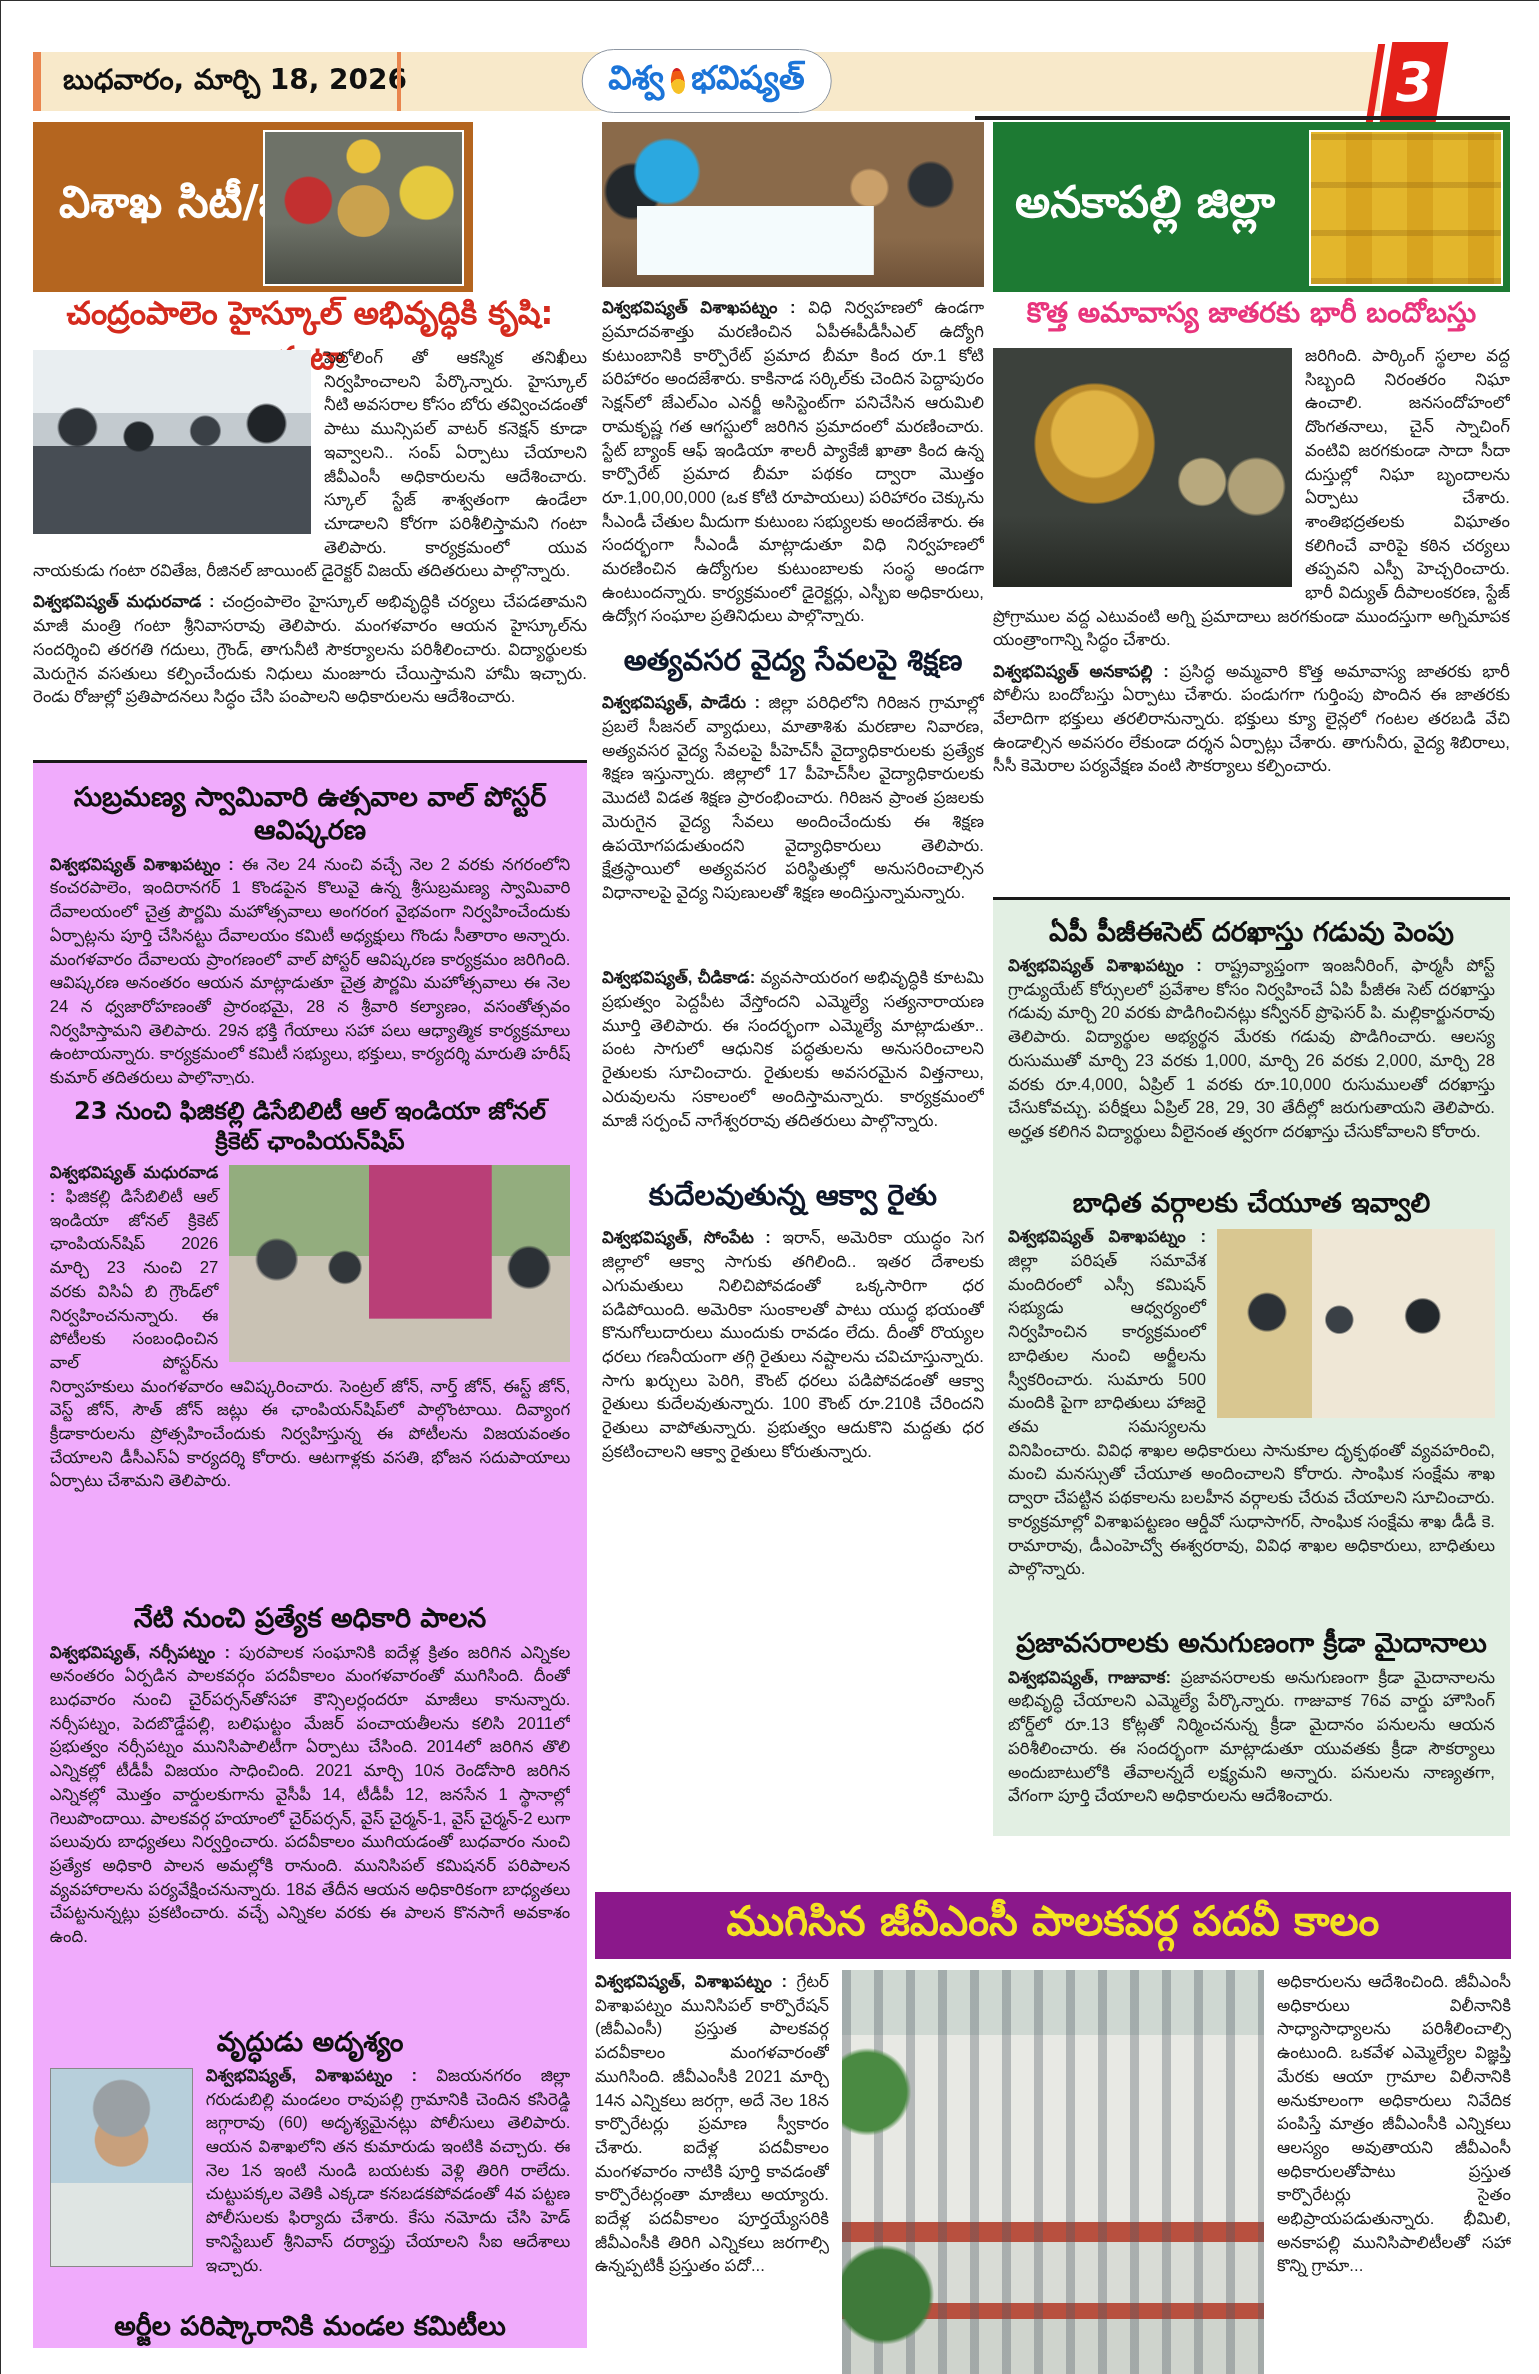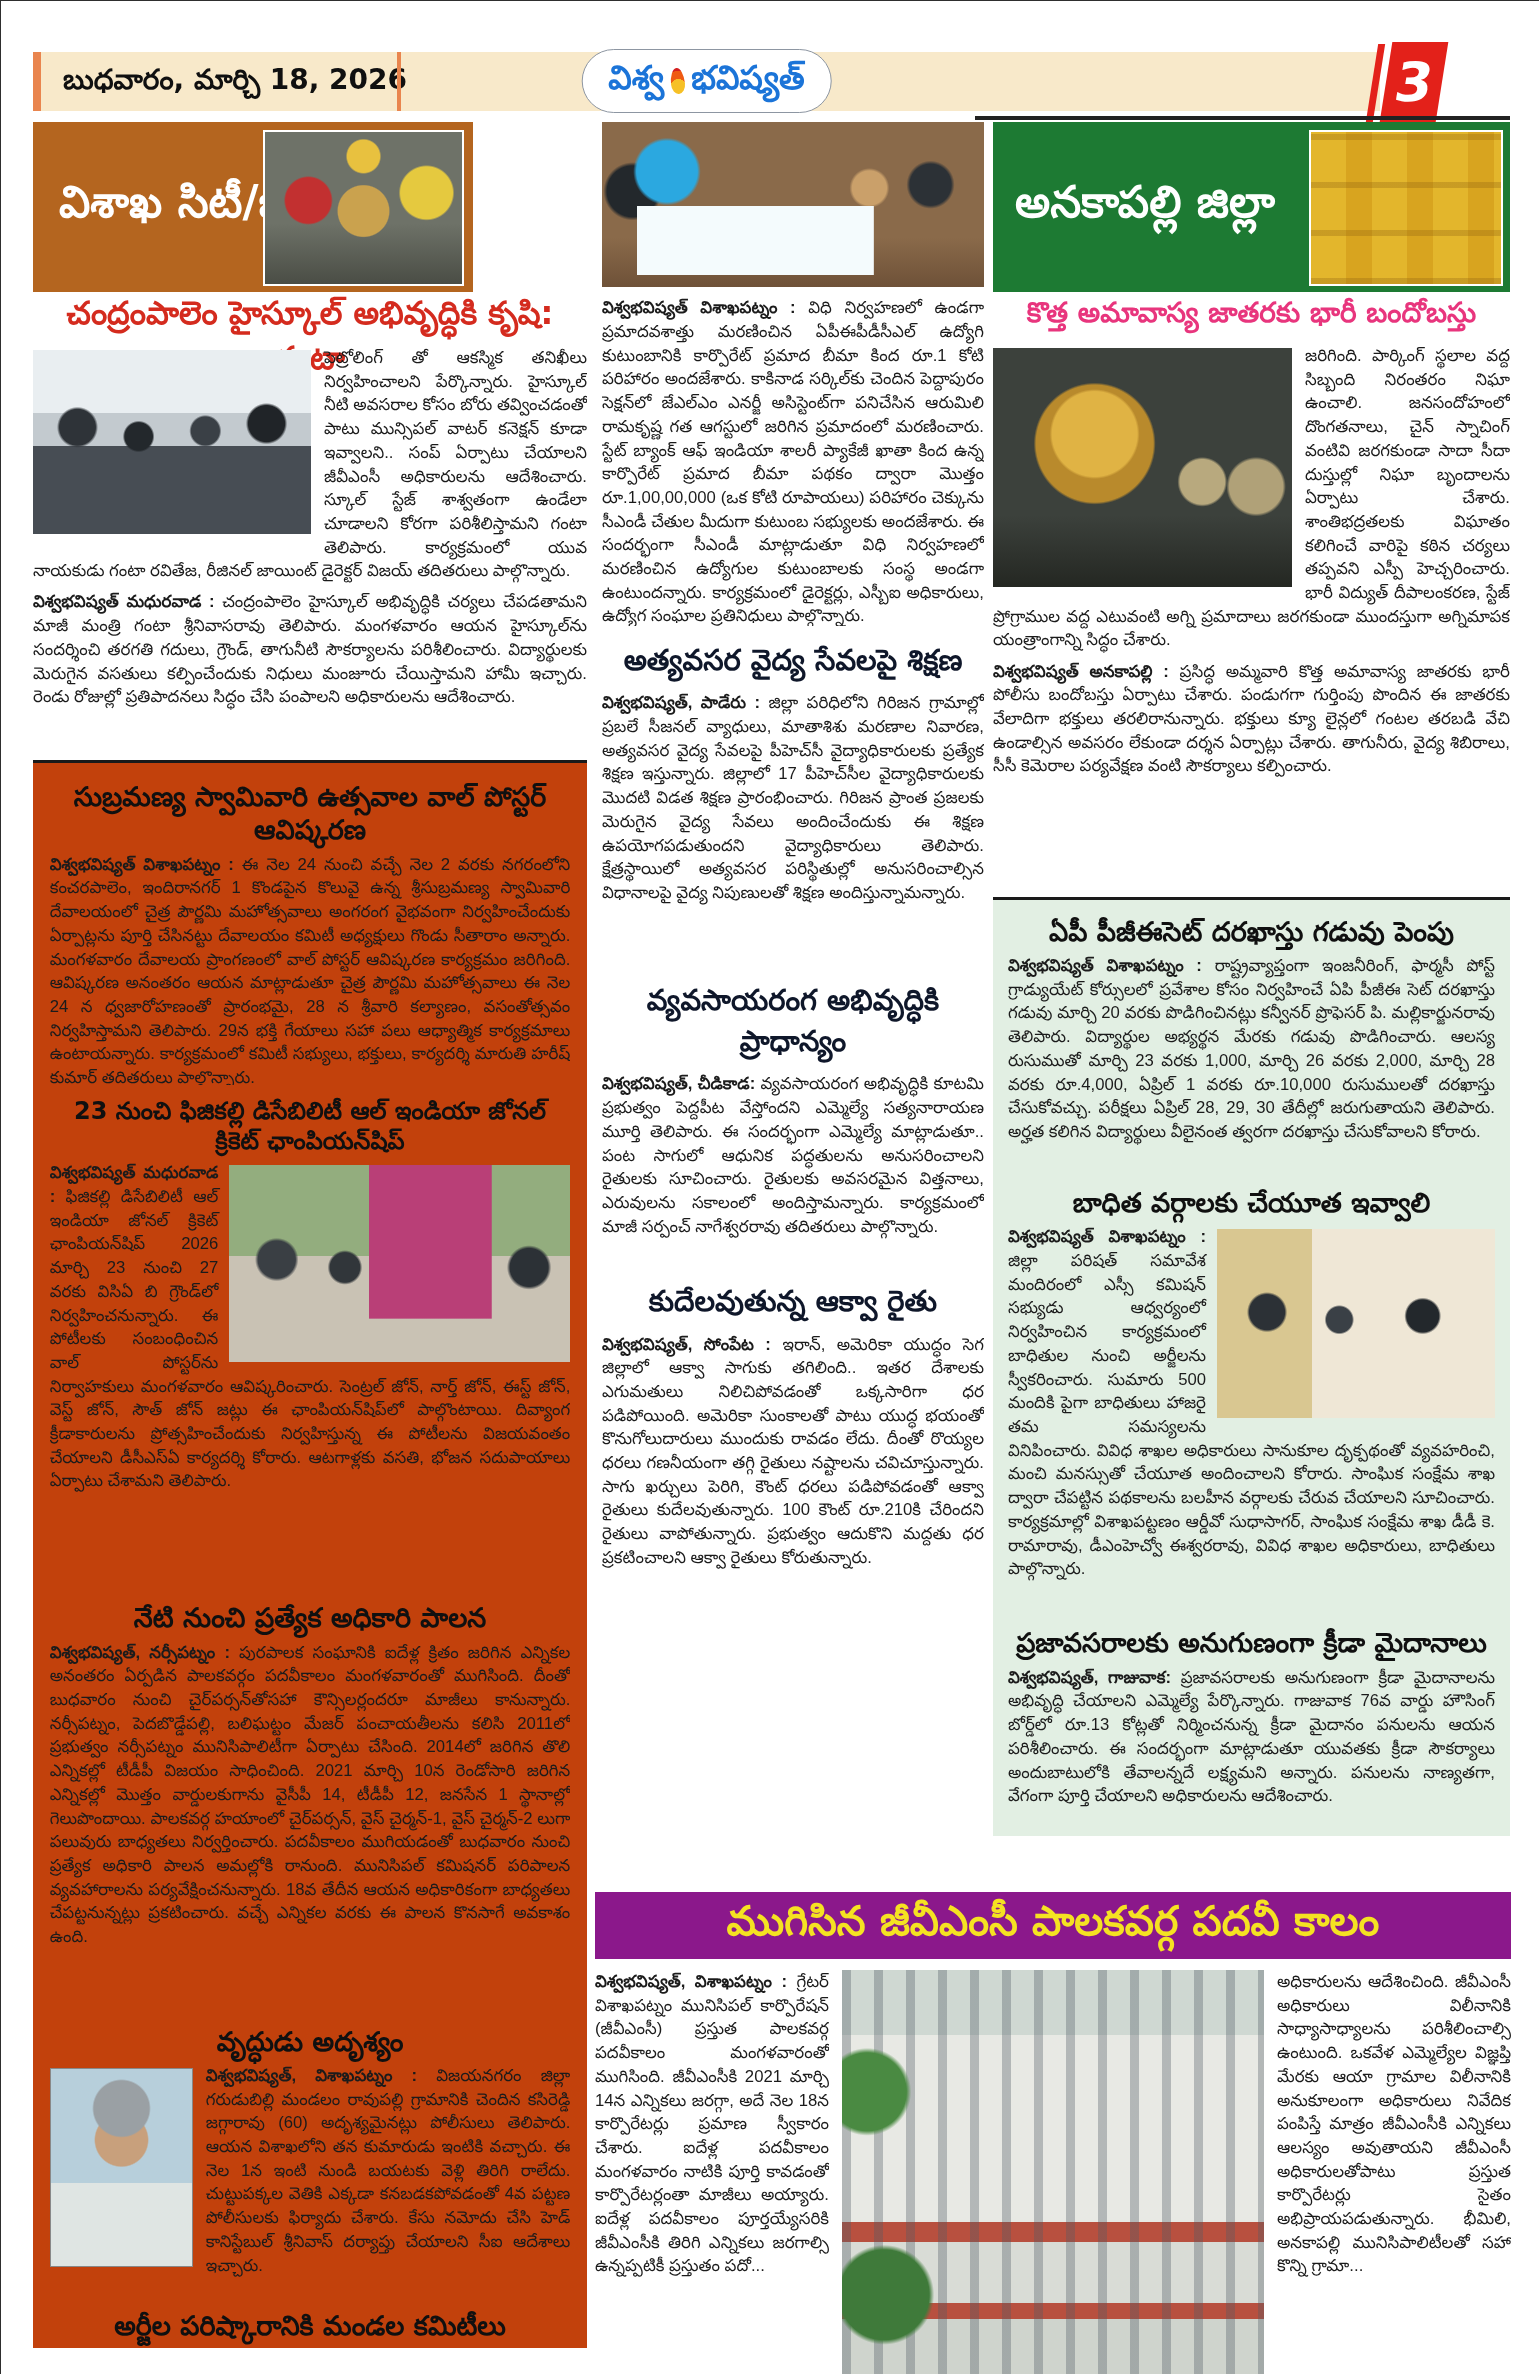--- a/index.html
+++ b/index.html
@@ -54,21 +54,21 @@
            font-weight:bold;font-family:"DejaVu Sans","Liberation Sans",sans-serif;}
   .lead-l{position:absolute;left:32px;top:345px;width:554px;height:406px;}
   .lead-l-photo{float:left;width:278px;height:184px;margin:3.7px 13px 7.4px 0;
       background:
         radial-gradient(circle at 16% 42%,#2e3338 0 7%,transparent 8%),
         radial-gradient(circle at 38% 47%,#23282c 0 7%,transparent 8%),
         radial-gradient(circle at 62% 44%,#3a4046 0 7%,transparent 8%),
         radial-gradient(circle at 84% 40%,#202428 0 7%,transparent 8%),
         linear-gradient(180deg,#e9eef1 0 34%,#c3cacf 34% 52%,#474d54 52% 100%);}
 
-  .peach{position:absolute;left:32px;top:759px;width:554px;height:1588px;background:#c2410c;
+  .peach{position:absolute;left:32px;top:759px;width:554px;height:1588px;background:#f0abfc;
          border-top:3.7px solid #1a1a1a;padding:5.6px 16.7px;box-sizing:border-box;}
   .cricket-photo{float:right;width:341px;height:197px;margin:3.7px 0 7.4px 11px;
       background:
         linear-gradient(180deg,#b93f77 0 100%) 64% 0/36% 78% no-repeat,
         radial-gradient(circle at 14% 48%,#3a3f44 0 6%,transparent 7%),
         radial-gradient(circle at 34% 52%,#31363a 0 6%,transparent 7%),
         radial-gradient(circle at 52% 50%,#3a4046 0 6%,transparent 7%),
         radial-gradient(circle at 88% 52%,#2c3136 0 6%,transparent 7%),
         linear-gradient(180deg,#93ad7e 0 46%,#c9c2b4 46% 100%);}
   .oldman-photo{float:left;width:141px;height:197px;margin:3.7px 13px 3.7px 0;border:0.9px solid #888;
@@ -202,21 +202,20 @@
       <b class="dl">విశ్వభవిష్యత్ విశాఖపట్నం :</b>
       <span>విధి నిర్వహణలో ఉండగా ప్రమాదవశాత్తు మరణించిన ఏపీఈపీడీసీఎల్ ఉద్యోగి కుటుంబానికి కార్పొరేట్ ప్రమాద బీమా కింద రూ.1 కోటి పరిహారం అందజేశారు. కాకినాడ సర్కిల్‌కు చెందిన పెద్దాపురం సెక్షన్‌లో జేఎల్ఎం ఎనర్జీ అసిస్టెంట్‌గా పనిచేసిన ఆరుమిలి రామకృష్ణ గత ఆగస్టులో జరిగిన ప్రమాదంలో మరణించారు. స్టేట్ బ్యాంక్ ఆఫ్ ఇండియా శాలరీ ప్యాకేజీ ఖాతా కింద ఉన్న కార్పొరేట్ ప్రమాద బీమా పథకం ద్వారా మొత్తం రూ.1,00,00,000 (ఒక కోటి రూపాయలు) పరిహారం చెక్కును సీఎండీ చేతుల మీదుగా కుటుంబ సభ్యులకు అందజేశారు. ఈ సందర్భంగా సీఎండీ మాట్లాడుతూ విధి నిర్వహణలో మరణించిన ఉద్యోగుల కుటుంబాలకు సంస్థ అండగా ఉంటుందన్నారు. కార్యక్రమంలో డైరెక్టర్లు, ఎస్బీఐ అధికారులు, ఉద్యోగ సంఘాల ప్రతినిధులు పాల్గొన్నారు.</span>
     </div>
 
     <div class="red-title">అత్యవసర వైద్య సేవలపై శిక్షణ</div>
     <div class="jt clip" style="height:275px;">
       <b class="dl">విశ్వభవిష్యత్, పాడేరు :</b>
       <span>జిల్లా పరిధిలోని గిరిజన గ్రామాల్లో ప్రబలే సీజనల్ వ్యాధులు, మాతాశిశు మరణాల నివారణ, అత్యవసర వైద్య సేవలపై పీహెచ్‌సీ వైద్యాధికారులకు ప్రత్యేక శిక్షణ ఇస్తున్నారు. జిల్లాలో 17 పీహెచ్‌సీల వైద్యాధికారులకు మొదటి విడత శిక్షణ ప్రారంభించారు. గిరిజన ప్రాంత ప్రజలకు మెరుగైన వైద్య సేవలు అందించేందుకు ఈ శిక్షణ ఉపయోగపడుతుందని వైద్యాధికారులు తెలిపారు. క్షేత్రస్థాయిలో అత్యవసర పరిస్థితుల్లో అనుసరించాల్సిన విధానాలపై వైద్య నిపుణులతో శిక్షణ అందిస్తున్నామన్నారు.</span>
     </div>
 
-    <div class="red-title">వ్యవసాయరంగ అభివృద్ధికి ప్రాధాన్యం</div>
     <div class="jt clip" style="height:195px;">
       <b class="dl">విశ్వభవిష్యత్, చీడికాడ:</b>
       <span>వ్యవసాయరంగ అభివృద్ధికి కూటమి ప్రభుత్వం పెద్దపీట వేస్తోందని ఎమ్మెల్యే సత్యనారాయణ మూర్తి తెలిపారు. ఈ సందర్భంగా ఎమ్మెల్యే మాట్లాడుతూ.. పంట సాగులో ఆధునిక పద్ధతులను అనుసరించాలని రైతులకు సూచించారు. రైతులకు అవసరమైన విత్తనాలు, ఎరువులను సకాలంలో అందిస్తామన్నారు. కార్యక్రమంలో మాజీ సర్పంచ్ నాగేశ్వరరావు తదితరులు పాల్గొన్నారు.</span>
     </div>
 
     <div class="red-title">కుదేలవుతున్న ఆక్వా రైతు</div>
     <div class="jt clip" style="height:345px;">
       <b class="dl">విశ్వభవిష్యత్, సోంపేట :</b>
       <span>ఇరాన్, అమెరికా యుద్ధం సెగ జిల్లాలో ఆక్వా సాగుకు తగిలింది.. ఇతర దేశాలకు ఎగుమతులు నిలిచిపోవడంతో ఒక్కసారిగా ధర పడిపోయింది. అమెరికా సుంకాలతో పాటు యుద్ధ భయంతో కొనుగోలుదారులు ముందుకు రావడం లేదు. దీంతో రొయ్యల ధరలు గణనీయంగా తగ్గి రైతులు నష్టాలను చవిచూస్తున్నారు. సాగు ఖర్చులు పెరిగి, కౌంట్ ధరలు పడిపోవడంతో ఆక్వా రైతులు కుదేలవుతున్నారు. 100 కౌంట్ రూ.210కి చేరిందని రైతులు వాపోతున్నారు. ప్రభుత్వం ఆదుకొని మద్దతు ధర ప్రకటించాలని ఆక్వా రైతులు కోరుతున్నారు.</span>
     </div>

